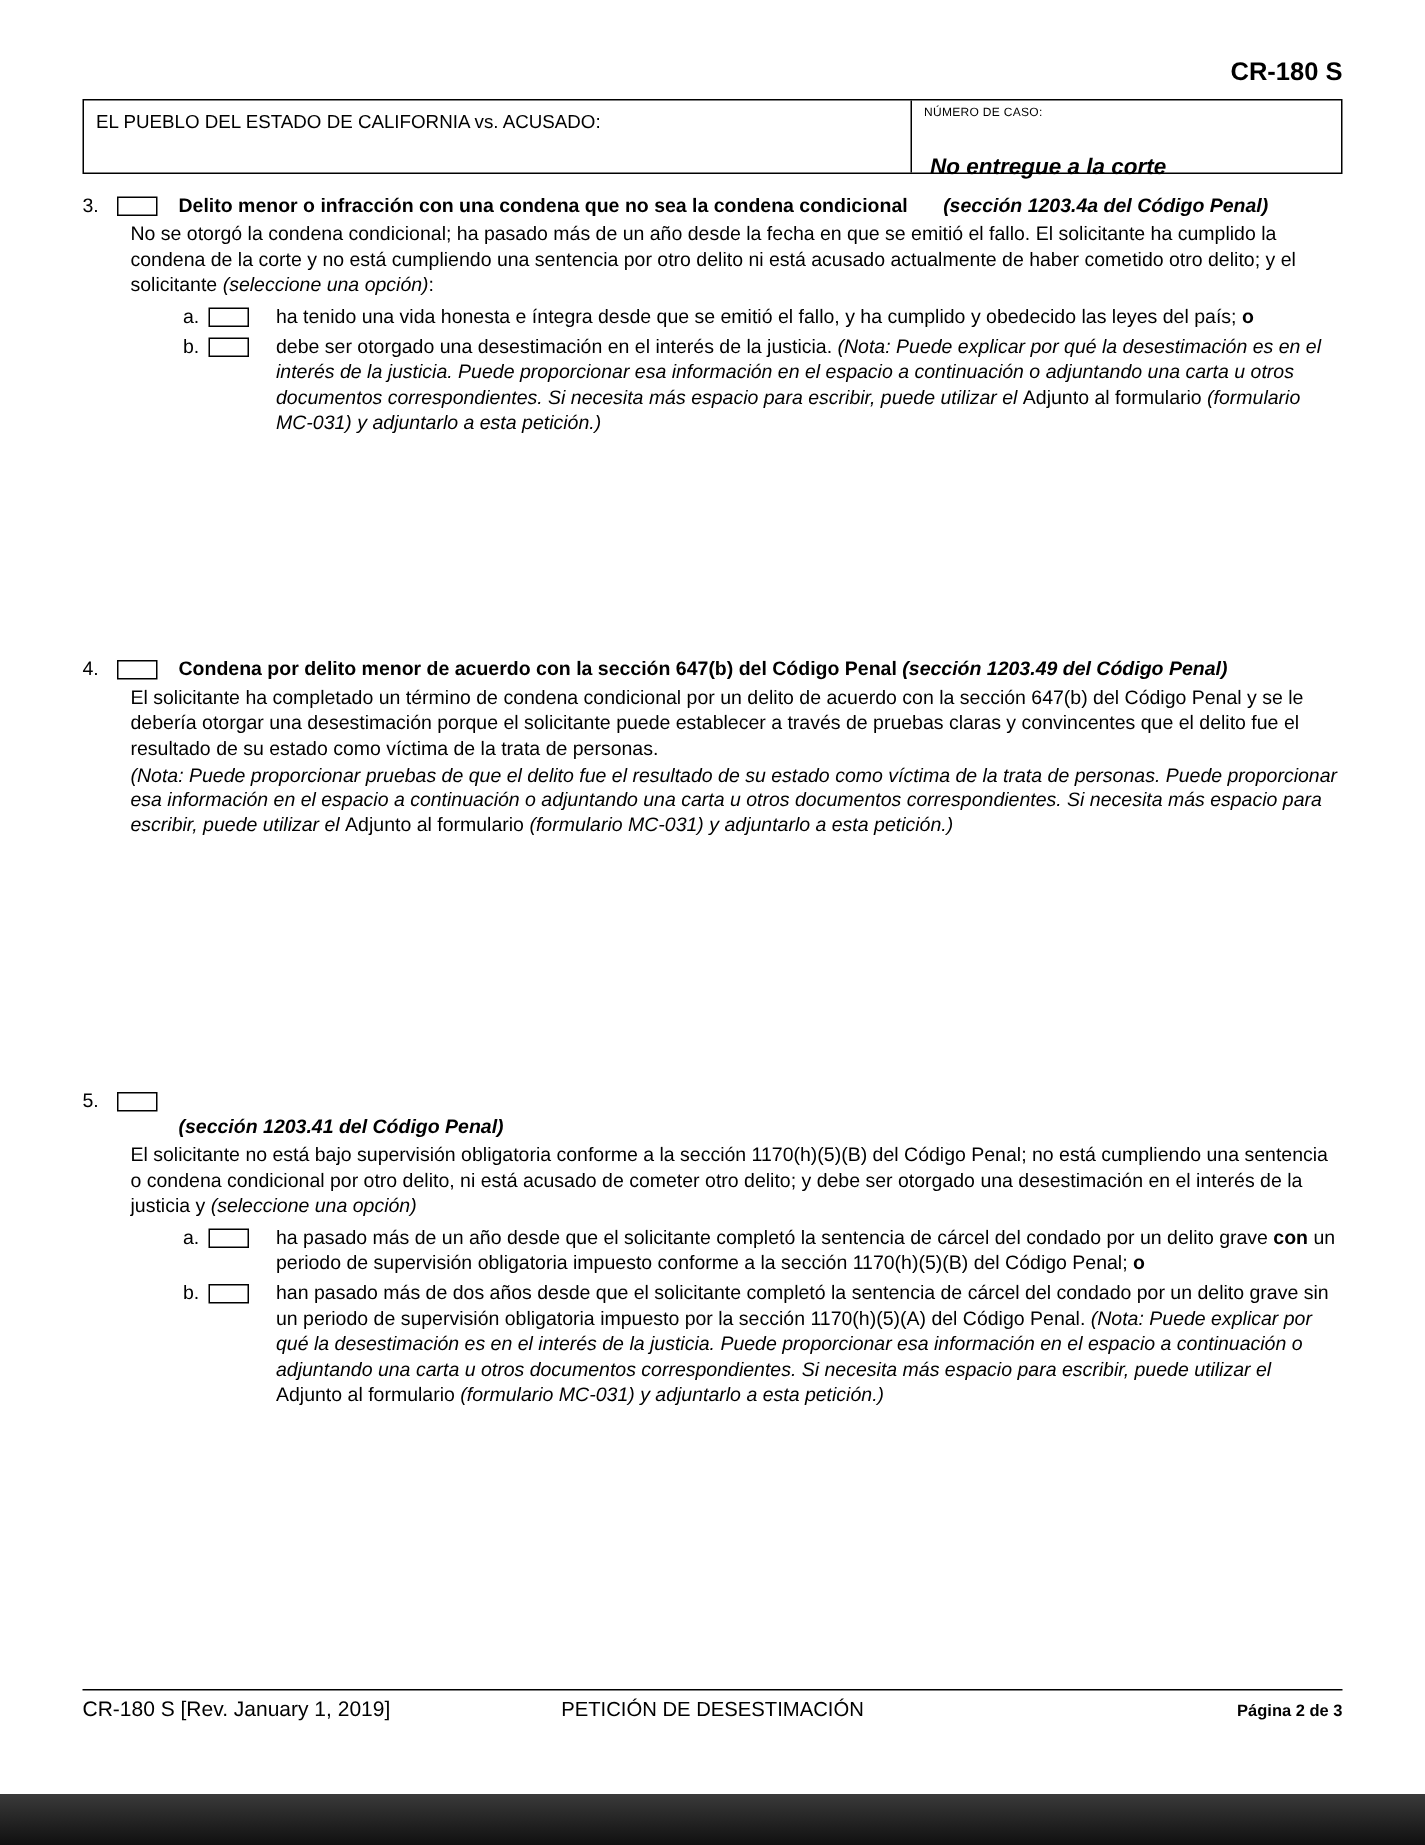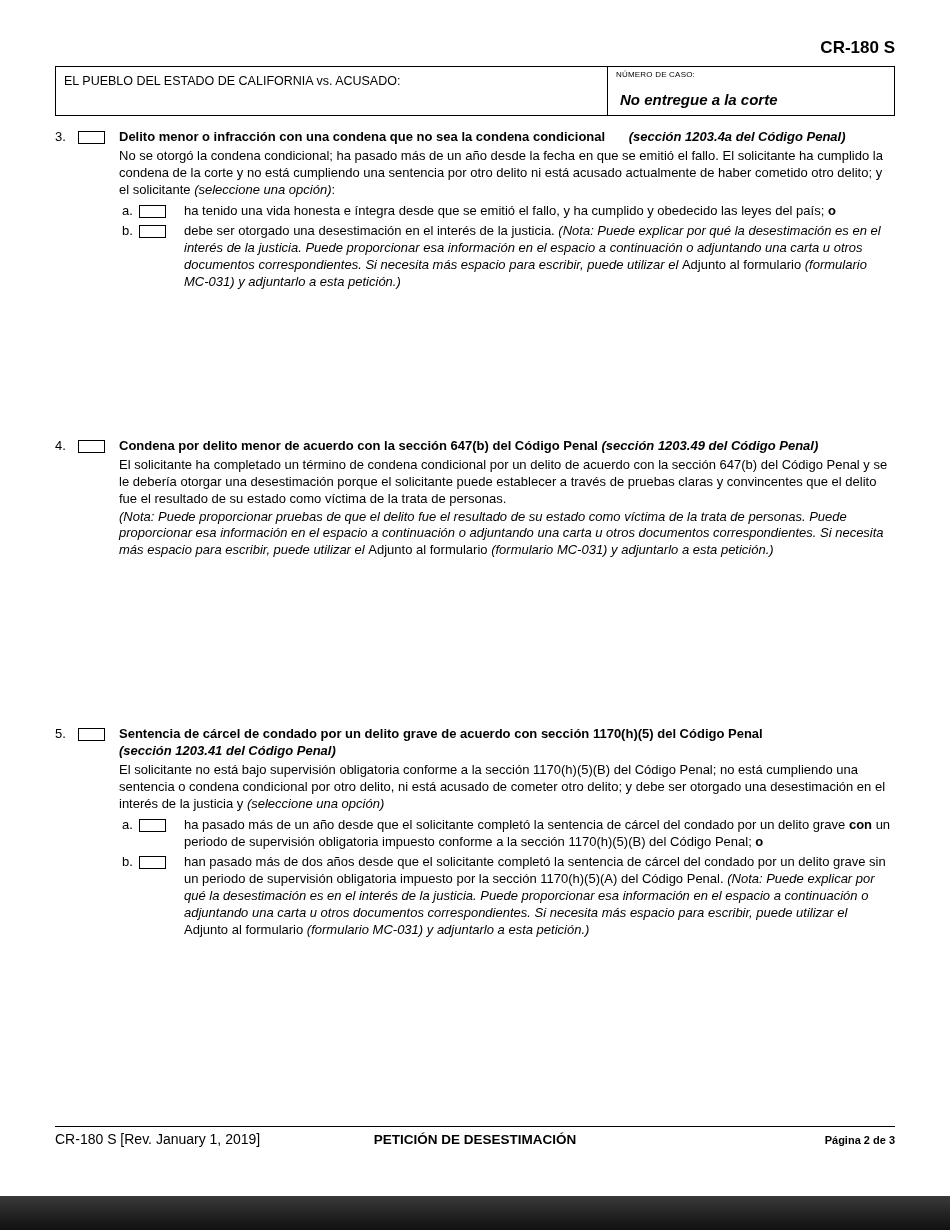--- a/index.html
+++ b/index.html
@@ -20,49 +20,49 @@
     line-height: 16px; margin-bottom: 10px;
   }
   .caption-box {
     display: flex; border: 1.5px solid #000; height: 50px;
     margin-bottom: 13px;
     gap: 24px;
   }
   .cb-left { flex: 1 1 auto; padding: 7px 8px; font-size: 12.5px; }
   .cb-right { width: 287px; flex: none; border-left: 1.5px solid #000; padding: 3px 8px 0 8px; }
   .case-label { font-size: 8px; letter-spacing: 0.2px; }
-  .case-value { font-size: 15px; font-weight: bold; font-style: italic; margin-top: 12px; padding-left: 4px; }
+  .case-value { font-size: 15px; font-weight: bold; font-style: italic; margin-top: 24px; padding-left: 4px; }
 
   .item { font-size: 13px; line-height: 1.3; }
   .row { display: flex; align-items: flex-start; }
   .num { width: 23px; flex: none; }
   .checkbox {
     flex: none; width: 27px; height: 13px;
     border: 1px solid #000; background: #fff;
     margin-top: 2px; margin-right: 14px;
   }
   .title { flex: 1; }
-  .indent { margin-left: 64px; }
+  .indent { margin-left: 32px; }
   .body { margin-top: 2px; }
   .note { margin-top: 1px; }
   .sub { margin-left: 67px; margin-top: 4px; }
   .sub-letter { width: 17px; flex: none; }
   .sub .checkbox { margin-right: 18px; }
   .sub-text { flex: 1; }
 
   .item-3 { margin-bottom: 147px; }
   .item-4 { margin-bottom: 167px; }
 
   .footer-area {
     position: absolute; left: 55px; right: 55px; top: 1126px;
     border-top: 1px solid #000; padding-top: 4px;
   }
   .footer-row { display: flex; justify-content: space-between; align-items: baseline; }
   .f-left  { font-size: 14px; width: 230px; }
-  .f-center{ font-size: 13.5px; font-weight: bold; flex: 1; text-align: center; }
+  .f-center{ font-size: 13.5px; font-weight: normal; flex: 1; text-align: center; }
   .f-right { font-size: 11px; font-weight: bold; width: 230px; text-align: right; }
 
   .bottom-bar {
     position: absolute; left: 0; right: 0; bottom: 0; height: 34px;
     background: linear-gradient(#3a3a3a, #101010);
   }
 </style>
 </head>
 <body>
 
@@ -104,21 +104,21 @@
       <div class="title"><span style="font-weight: bold;">Condena por delito menor de acuerdo con la sección 647(b) del Código Penal </span><span style="font-weight: bold; font-style: italic;">(sección 1203.49 del Código Penal)</span></div>
     </div>
     <div class="indent body"><span>El solicitante ha completado un término de condena condicional por un delito de acuerdo con la sección 647(b) del Código Penal y se le debería otorgar una desestimación porque el solicitante puede establecer a través de pruebas claras y convincentes que el delito fue el resultado de su estado como víctima de la trata de personas.</span></div>
     <div class="indent note"><span style="font-style: italic;">(Nota: Puede proporcionar pruebas de que el delito fue el resultado de su estado como víctima de la trata de personas. Puede proporcionar esa información en el espacio a continuación o adjuntando una carta u otros documentos correspondientes. Si necesita más espacio para escribir, puede utilizar el </span><span>Adjunto al formulario </span><span style="font-style: italic;">(formulario MC-031)</span><span style="font-style: italic;"> y adjuntarlo a esta petición.)</span></div>
   </section>
 
   <section class="item item-5">
     <div class="row">
       <span class="num">5.</span>
       <span class="checkbox"></span>
-      <div class="title"><span style="font-weight: bold;">Sentencia de cárcel de condado por un delito grave de acuerdo con sección 1170(h)(5) del Código Penal</span><br><span style="font-weight: bold; font-style: italic; margin-top: 20px;">(sección 1203.41 del Código Penal)</span></div>
+      <div class="title"><br><span style="font-weight: bold; font-style: italic; margin-top: 20px;">(sección 1203.41 del Código Penal)</span></div>
     </div>
     <div class="indent body"><span>El solicitante no está bajo supervisión obligatoria conforme a la sección 1170(h)(5)(B) del Código Penal; no está cumpliendo una sentencia o condena condicional por otro delito, ni está acusado de cometer otro delito; y debe ser otorgado una desestimación en el interés de la justicia y </span><span style="font-style: italic;">(seleccione una opción)</span></div>
     <div class="row sub">
       <span class="sub-letter">a.</span>
       <span class="checkbox"></span>
       <div class="sub-text"><span>ha pasado más de un año desde que el solicitante completó la sentencia de cárcel del condado por un delito grave </span><span style="font-weight: bold;">con</span><span> un periodo de supervisión obligatoria impuesto conforme a la sección 1170(h)(5)(B) del Código Penal; </span><span style="font-weight: bold;">o</span></div>
     </div>
     <div class="row sub">
       <span class="sub-letter">b.</span>
       <span class="checkbox"></span>

